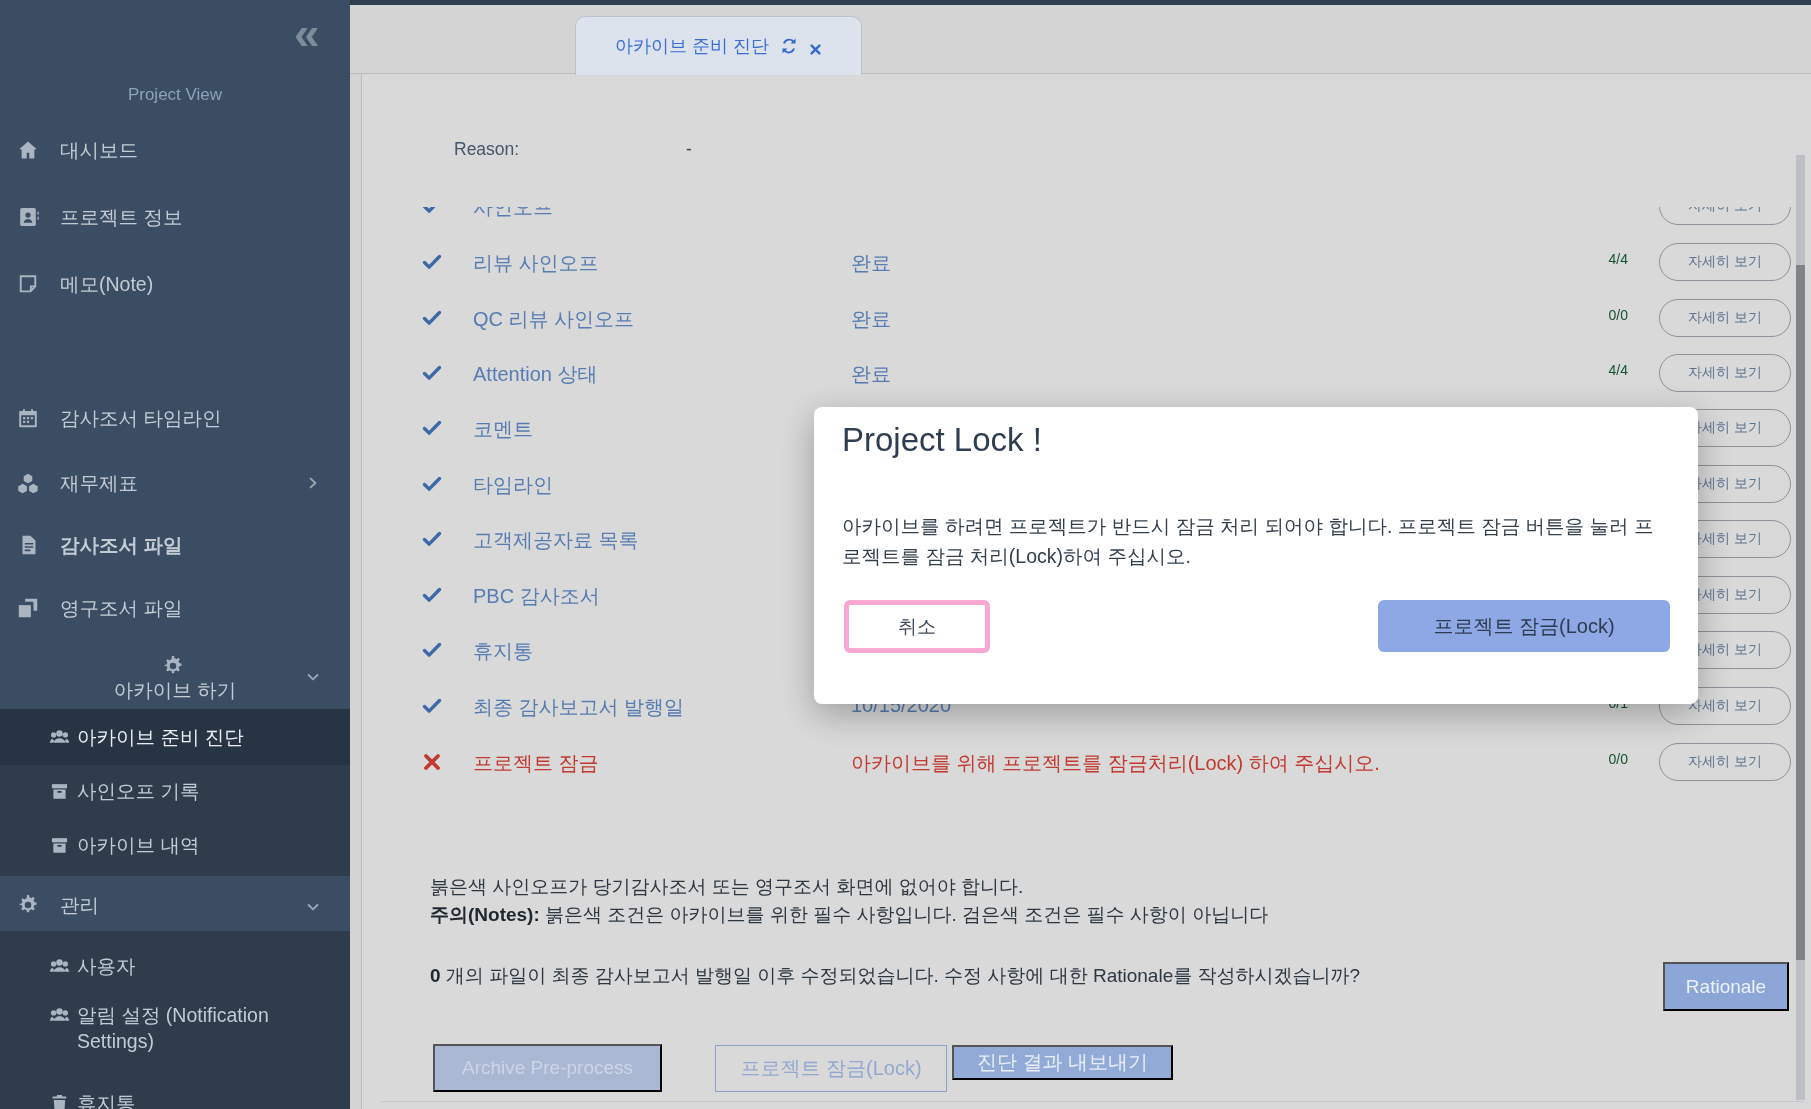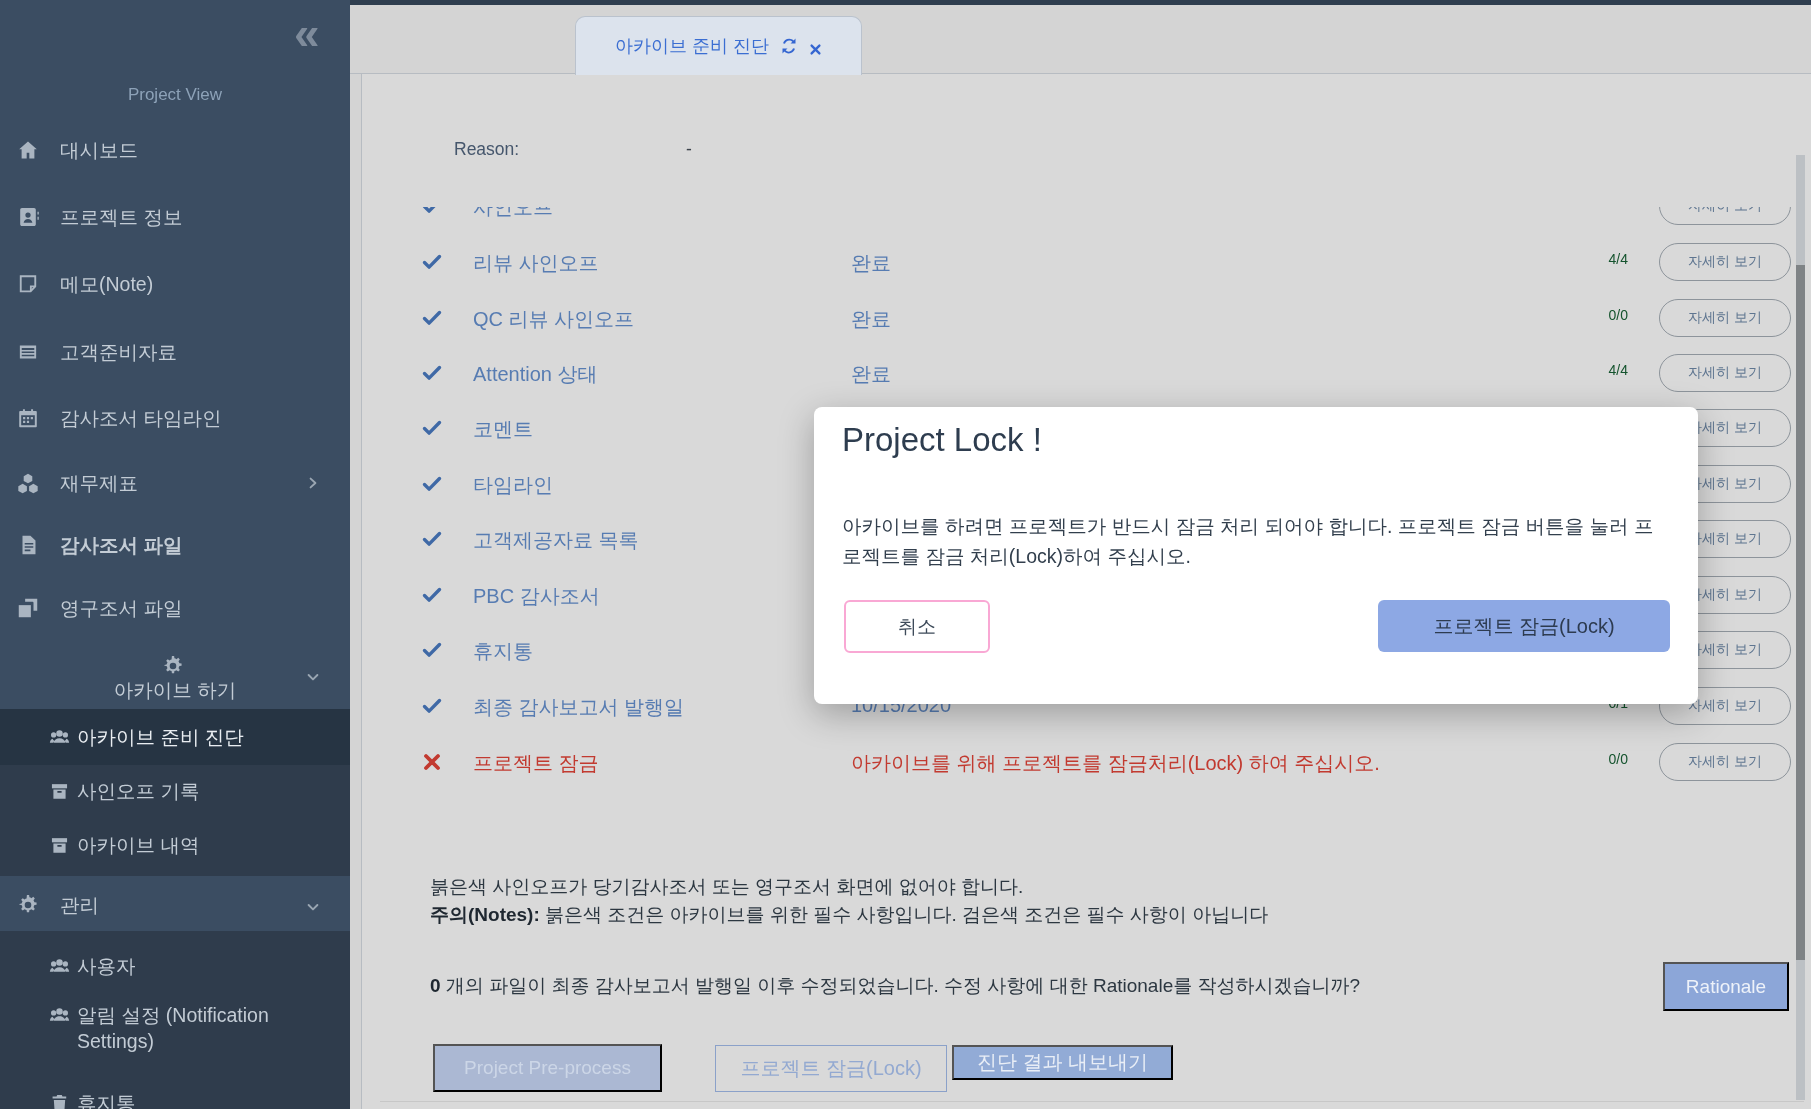--- a/index.html
+++ b/index.html
@@ -51,21 +51,21 @@
   #btn-lockoutline{position:absolute;left:715px;top:1045px;width:232px;height:47px;background:transparent;border:1px solid #8ba1c9;box-sizing:border-box;color:#93a9d1;font-size:20px;display:flex;align-items:center;justify-content:center;cursor:pointer;}
   #btn-export{position:absolute;left:952px;top:1045px;width:221px;height:35px;background:#92abd6;color:#e9eef6;font-size:20px;display:flex;align-items:center;justify-content:center;cursor:pointer;}
   #divider{position:absolute;left:380px;top:1101px;width:1424px;height:1px;background:#c7c7c7;}
   
   #sb-track{position:absolute;left:1796px;top:155px;width:9px;height:945px;background:#bcc0c4;}
   #sb-thumb{position:absolute;left:1796px;top:265px;width:9px;height:695px;background:#7f8386;cursor:pointer;}
   
   #modal{position:absolute;left:814px;top:400px;width:884px;height:297px;background:#ffffff;border-radius:8px;box-shadow:0 10px 35px rgba(0,0,0,.28);z-index:50;margin-top:7px;}
   #modal-title{position:absolute;left:28px;top:14px;font-size:33px;color:#2e3d4f;}
   #modal-body{position:absolute;left:28px;top:104px;width:818px;font-size:19.5px;line-height:30px;color:#323f4d;}
-  #modal-cancel{position:absolute;left:30px;top:193px;width:146px;height:53px;background:#fff;border:2px solid #f9a8d4;border-radius:6px;box-sizing:border-box;font-size:19px;color:#3e4b5a;display:flex;align-items:center;justify-content:center;cursor:pointer;}
+  #modal-cancel{position:absolute;left:30px;top:193px;width:146px;height:53px;background:#fff;border:5px solid #f9a8d4;border-radius:6px;box-sizing:border-box;font-size:19px;color:#3e4b5a;display:flex;align-items:center;justify-content:center;cursor:pointer;}
   #modal-confirm{position:absolute;right:28px;top:193px;width:292px;height:52px;background:#8da8e4;border:none;border-radius:6px;font-size:20px;color:#2d3b50;display:flex;align-items:center;justify-content:center;cursor:pointer;}
 </style>
 </head>
 <body>
 
 <div id="app">
 
   <div id="topstrip"></div>
 
   <aside id="sidebar">
@@ -95,28 +95,20 @@
       <span class="lbl">프로젝트 정보</span>
     </div>
     <div class="sb-item" style="top:264px;">
       <span class="ic">
           <svg viewBox="0 0 20 20" fill="none" stroke="currentColor" stroke-width="1.7">
             <path d="M3.4 2.9h13.2v9.3l-4.2 4.5H3.4z"></path>
             <path d="M12.6 16.4v-4.2h4"></path>
           </svg>
         </span>
       <span class="lbl">메모(Note)</span>
-    </div>
-    <div class="sb-item" style="top:332px;">
-      <span class="ic">
-          <svg viewBox="0 0 20 20" fill="currentColor">
-            <path fill-rule="evenodd" d="M2.6 4.2h14.8v11.6H2.6zm1.7 2.1v1.8h11.4V6.3zm0 3.2v1.5h11.4V9.5zm0 2.9v1.5h11.4v-1.5z"></path>
-          </svg>
-        </span>
-      <span class="lbl">고객준비자료</span>
     </div>
     <div class="sb-item" style="top:398px;">
       <span class="ic">
           <svg viewBox="0 0 20 20" fill="currentColor">
             <path fill-rule="evenodd" d="M5.4 2h1.8v1.6h5.6V2h1.8v1.6H17c.6 0 1 .5 1 1v12.8c0 .6-.4 1-1 1H3c-.6 0-1-.4-1-1V4.6c0-.5.4-1 1-1h2.4zM3.8 7.4v9.1h12.4V7.4zm1.7 1.7h2v2h-2zm3.5 0h2v2h-2zm3.5 0h2v2h-2zm-7 3.4h2v2h-2zm3.5 0h2v2h-2z"></path>
           </svg>
         </span>
       <span class="lbl">감사조서 타임라인</span>
     </div>
     <div class="sb-item" style="top:463px;">
@@ -383,24 +375,24 @@
         </span>
       <span class="lbl">프로젝트 잠금</span>
       <span class="status">아카이브를 위해 프로젝트를 잠금처리(Lock) 하여 주십시오.</span>
       <span class="cnt">0/0</span>
       <button class="pill">자세히 보기</button>
     </div>
   </div>
 
   <div class="noteline" style="top:874px;">붉은색 사인오프가 당기감사조서 또는 영구조서 화면에 없어야 합니다.</div>
   <div class="noteline" style="top:902px;"><b>주의(Notes):</b><span> 붉은색 조건은 아카이브를 위한 필수 사항입니다. 검은색 조건은 필수 사항이 아닙니다</span></div>
-  <div class="noteline" style="top:963px;margin-top:10px;"><b>0</b><span> 개의 파일이 최종 감사보고서 발행일 이후 수정되었습니다. 수정 사항에 대한 Rationale를 작성하시겠습니까?</span></div>
+  <div class="noteline" style="top:963px;"><b>0</b><span> 개의 파일이 최종 감사보고서 발행일 이후 수정되었습니다. 수정 사항에 대한 Rationale를 작성하시겠습니까?</span></div>
 
   <button id="btn-rationale">Rationale</button>
-  <button id="btn-archivepre">Project Pre-process</button>
+  <button id="btn-archivepre">Archive Pre-process</button>
   <button id="btn-lockoutline">프로젝트 잠금(Lock)</button>
   <button id="btn-export">진단 결과 내보내기</button>
   <div id="divider"></div>
 
   <div id="sb-track"></div>
   <div id="sb-thumb"></div>
 
   <div id="modal">
     <div id="modal-title">Project Lock !</div>
     <div id="modal-body">아카이브를 하려면 프로젝트가 반드시 잠금 처리 되어야 합니다. 프로젝트 잠금 버튼을 눌러 프로젝트를 잠금 처리(Lock)하여 주십시오.</div>

